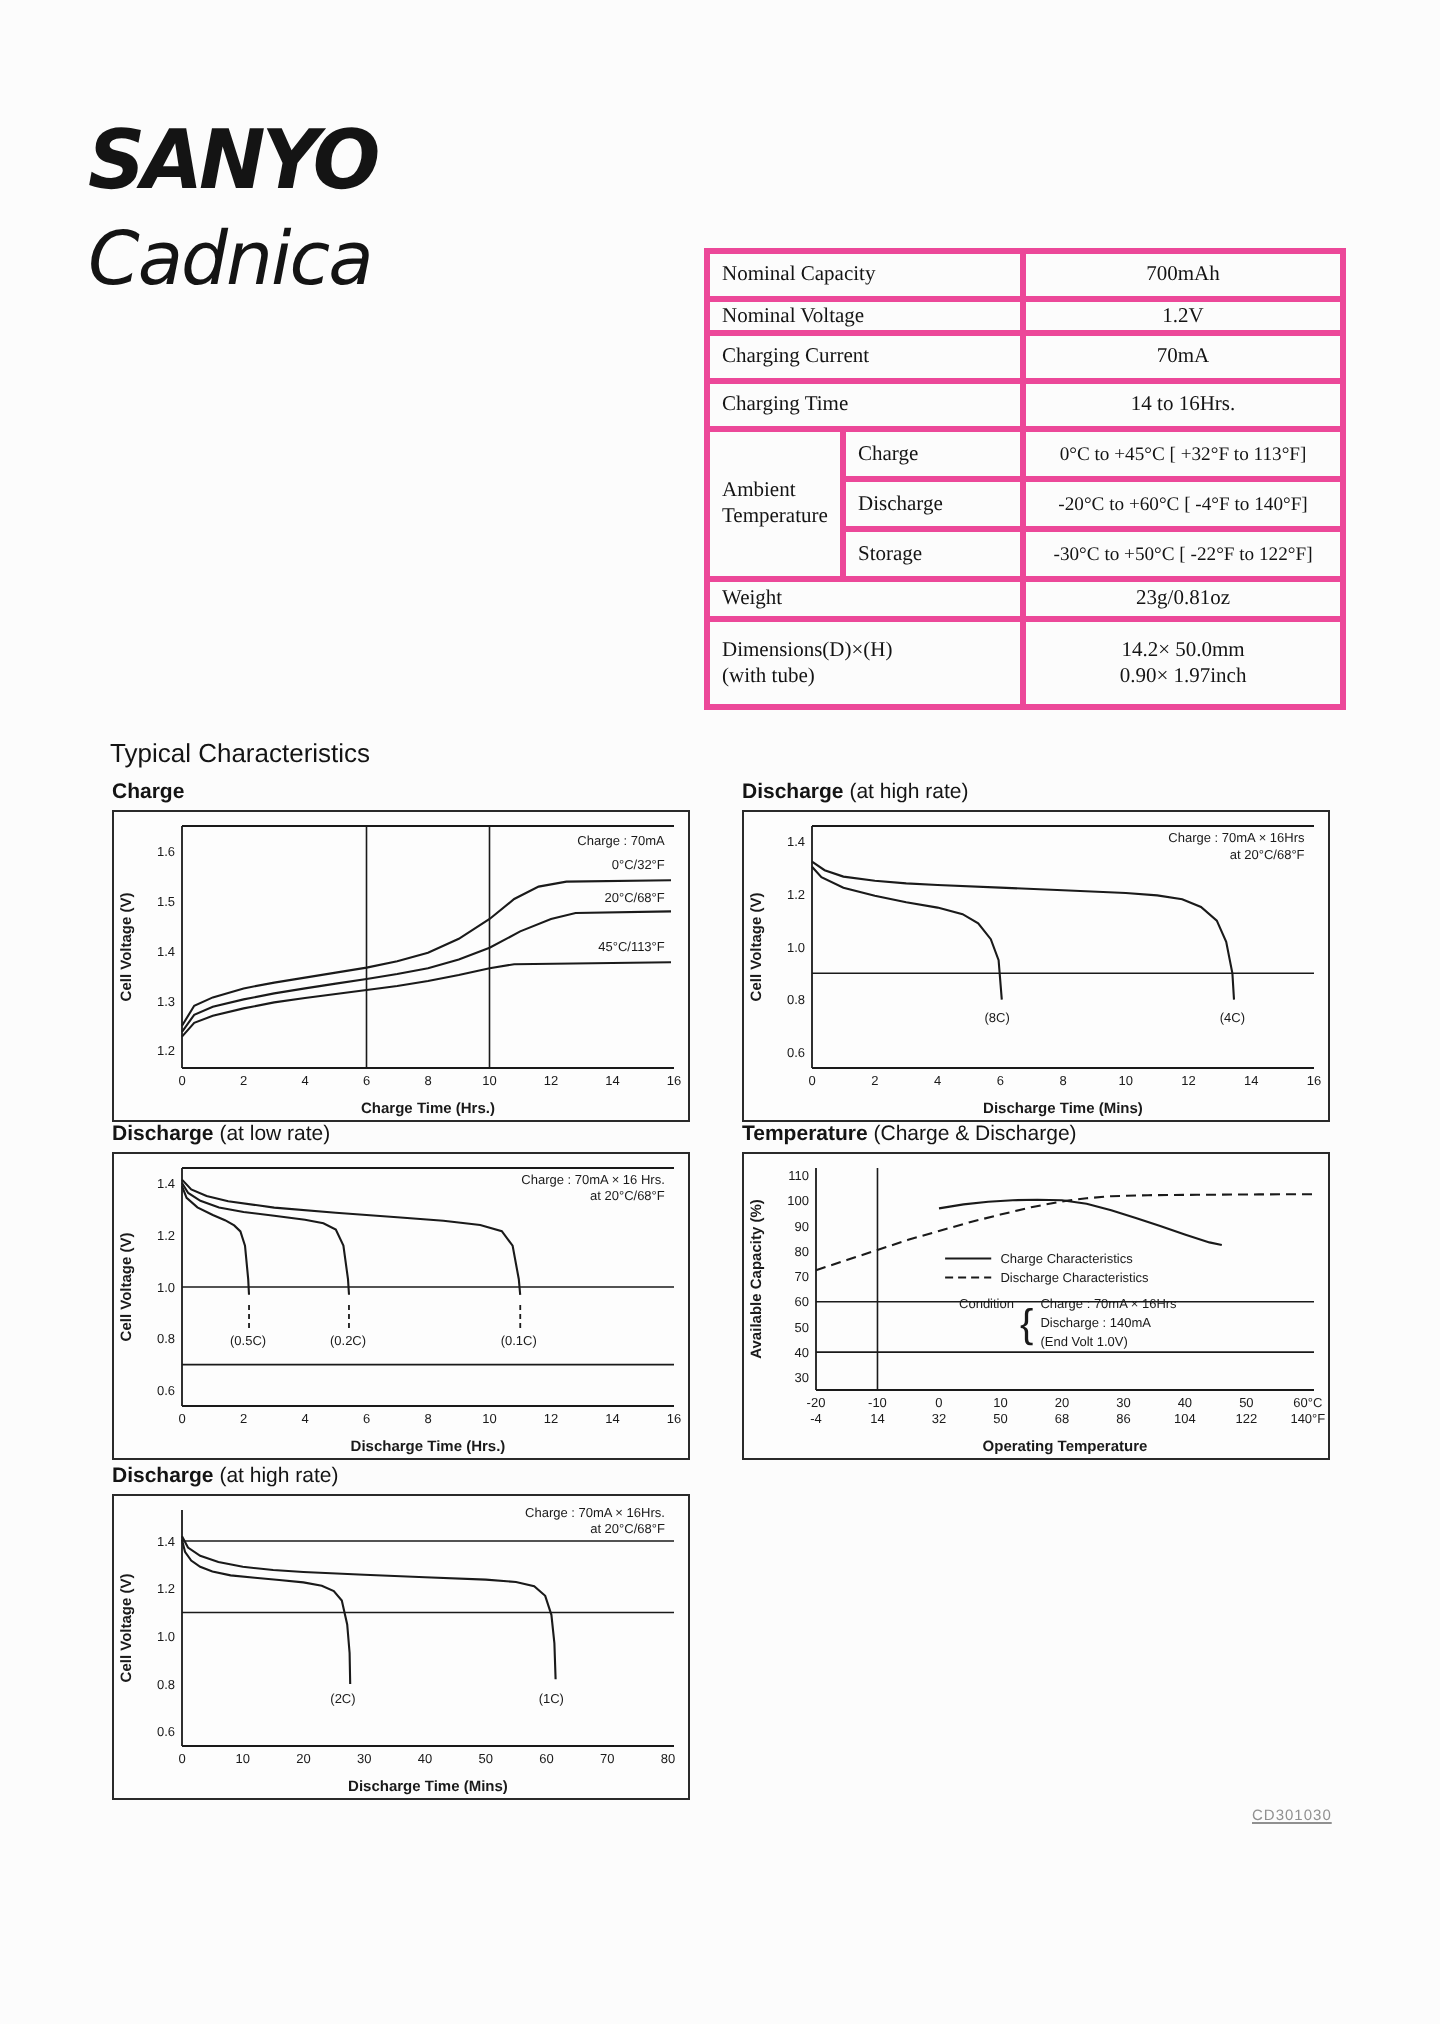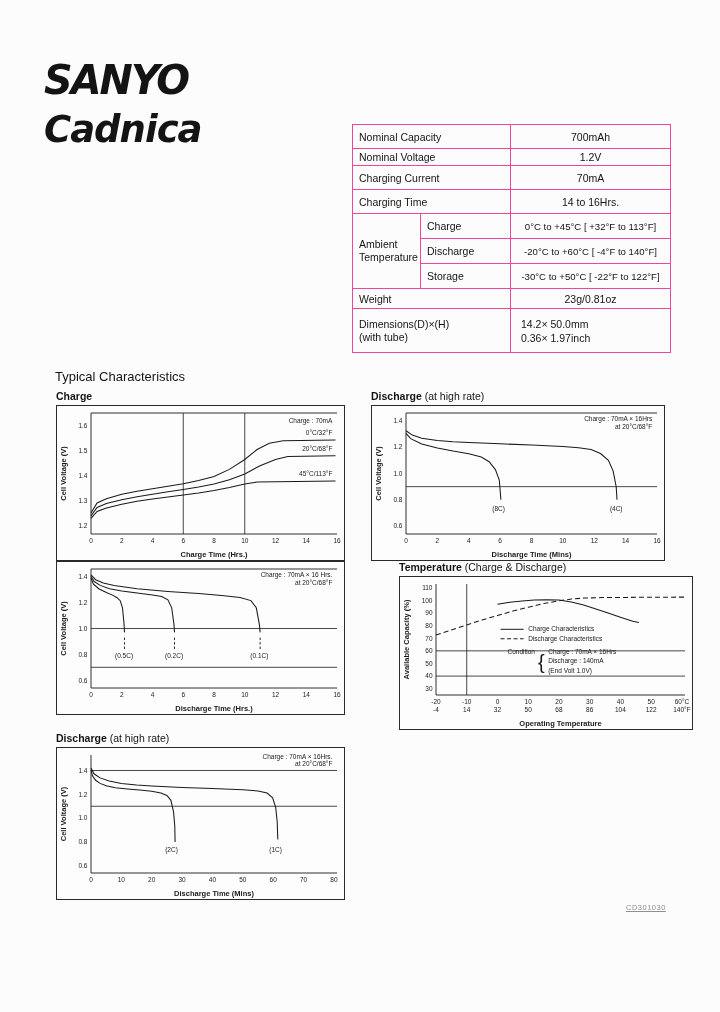--- a/index.html
+++ b/index.html
@@ -1,42 +1,42 @@
 <!DOCTYPE html>
 <html><head>
 <meta charset="utf-8">
 <style>
   html,body{margin:0;padding:0;background:#e8e8e8;}
   .page{position:relative;width:720px;height:1012px;margin:0 auto;background:#fcfcfc;
         font-family:"Liberation Sans",sans-serif;color:#141414;overflow:hidden;padding-left:16px;}
   .brand1{position:absolute;left:44px;top:56px;font-family:"DejaVu Sans",sans-serif;
           font-size:41px;font-weight:bold;font-style:italic;letter-spacing:-2px;transform:scaleX(.97);transform-origin:left;}
   .brand2{position:absolute;left:44px;top:108px;font-family:"DejaVu Sans",sans-serif;
-          font-size:37px;font-weight:bold;font-style:italic;letter-spacing:-1px;}
+          font-size:37px;font-weight:normal;font-style:italic;letter-spacing:-1px;}
   .titleblock{position:absolute;left:352px;top:62px;width:318px;text-align:center;}
   .t1,.t2{font-size:21.5px;font-weight:bold;line-height:28px;}
   .trule{border-top:1.6px solid #141414;margin:1px 0 1px 0;}
   table.spec{position:absolute;left:352px;top:124px;width:318px;border-collapse:collapse;
              font-size:10.5px;table-layout:fixed;}
-  table.spec td{border:1px solid #ec4899;padding:0 6px;vertical-align:middle;overflow:hidden;}
+  table.spec td{border:3px solid #ec4899;padding:0 6px;vertical-align:middle;overflow:hidden;font-family:Liberation Serif, serif;}
   table.spec td.val{text-align:center;padding:0 2px;white-space:nowrap;}
   table.spec td.sm{font-size:9.6px;}
   table.spec td.pre{white-space:pre-line;line-height:13px;}
   .dimcell{padding:0 !important;}
-  .dimrow{display:flex;justify-content:flex-start;padding:1px 10px;}
+  .dimrow{display:flex;justify-content:center;padding:1px 10px;}
   .tc-heading{position:absolute;left:55px;top:369px;font-size:13px;font-weight:normal;}
   .chart{position:absolute;}
   .chart-title{font-size:10.5px;margin-bottom:3px;}
   .chart-title .b{font-weight:bold;}
   .chart-box{border:1.2px solid #2a2a2a;background:#fdfdfd;line-height:0;}
   .doc-code{position:absolute;left:626px;top:903px;font-size:7.5px;color:#909090;letter-spacing:.5px;text-decoration:underline;}
   #c1{left:56px;top:390px;width:289px;}
   #c2{left:371px;top:390px;width:294px;}
   #c3{left:56px;top:561px;width:289px;}
-  #c4{left:371px;top:561px;width:294px;margin-left:28px;}
+  #c4{left:371px;top:561px;width:294px;}
   #c5{left:56px;top:732px;width:289px;}
 </style>
 </head>
 <body>
 
 <div class="page">
 
   <div class="brand1">SANYO</div>
   <div class="brand2">Cadnica</div>
 
@@ -85,21 +85,21 @@
     <tr style="height:44px">
       <td colspan="2" class="pre">Dimensions(D)×(H)
 (with tube)</td>
       <td class="dimcell">
         <div class="dimrow">
           <span>14.2</span>
           <span>×  50.0</span>
           <span>mm</span>
         </div>
         <div class="dimrow">
-          <span>0.36</span>
+          <span>0.90</span>
           <span>×  1.97</span>
           <span>inch</span>
         </div>
       </td>
     </tr>
   </tbody>
     </table>
 
   <div class="tc-heading">Typical Characteristics</div>
 
@@ -167,20 +167,23 @@
           <polyline points="34.0,27.4 38.7,32.6 49.7,37.9 65.4,41.9 81.1,45.1 96.8,47.8 109.3,51.1 117.1,55.7 123.4,63.6 127.3,74.1 128.9,93.8" fill="none" stroke="#1a1a1a" stroke-width="1.05"></polyline>
           <polyline points="34.0,24.8 40.3,29.1 49.7,32.3 65.4,34.4 81.1,35.7 96.8,36.5 128.1,37.8 159.5,39.1 190.9,40.5 206.6,41.7 219.1,43.6 228.5,47.5 236.4,54.3 241.1,64.9 244.2,80.7 245.0,93.8" fill="none" stroke="#1a1a1a" stroke-width="1.05"></polyline>
           <text x="280.29375" y="14.891304347826093" font-size="6.5" text-anchor="end" fill="#1a1a1a">Charge : 70mA × 16Hrs</text>
           <text x="280.29375" y="23.440217391304344" font-size="6.5" text-anchor="end" fill="#1a1a1a">at 20°C/68°F</text>
           <text x="126.55625" y="104.98369565217392" font-size="6.5" text-anchor="middle" fill="#1a1a1a">(8C)</text>
           <text x="244.2125" y="104.98369565217392" font-size="6.5" text-anchor="middle" fill="#1a1a1a">(4C)</text>
         </svg></div>
   </div>
 
   <div class="chart" id="c3">
+    <div class="chart-title">
+      <span class="b">Discharge</span><span> (at low rate)</span>
+    </div>
     <div class="chart-box"><svg viewBox="0 0 289 152" width="289" height="152">
           <line x1="34" y1="7" x2="34" y2="126" stroke="#1a1a1a" stroke-width="0.9"></line>
           <line x1="34" y1="126" x2="280" y2="126" stroke="#1a1a1a" stroke-width="0.9"></line>
           <line x1="34" y1="7" x2="280" y2="7" stroke="#1a1a1a" stroke-width="0.9"></line>
           <line x1="34" y1="66.5" x2="280" y2="66.5" stroke="#1a1a1a" stroke-width="0.8"></line>
           <line x1="34" y1="105.30434782608697" x2="280" y2="105.30434782608697" stroke="#1a1a1a" stroke-width="0.8"></line>
           <text x="34" y="134.5" font-size="6.5" text-anchor="middle" fill="#1a1a1a">0</text>
           <text x="64.75" y="134.5" font-size="6.5" text-anchor="middle" fill="#1a1a1a">2</text>
           <text x="95.5" y="134.5" font-size="6.5" text-anchor="middle" fill="#1a1a1a">4</text>
           <text x="126.25" y="134.5" font-size="6.5" text-anchor="middle" fill="#1a1a1a">6</text>

